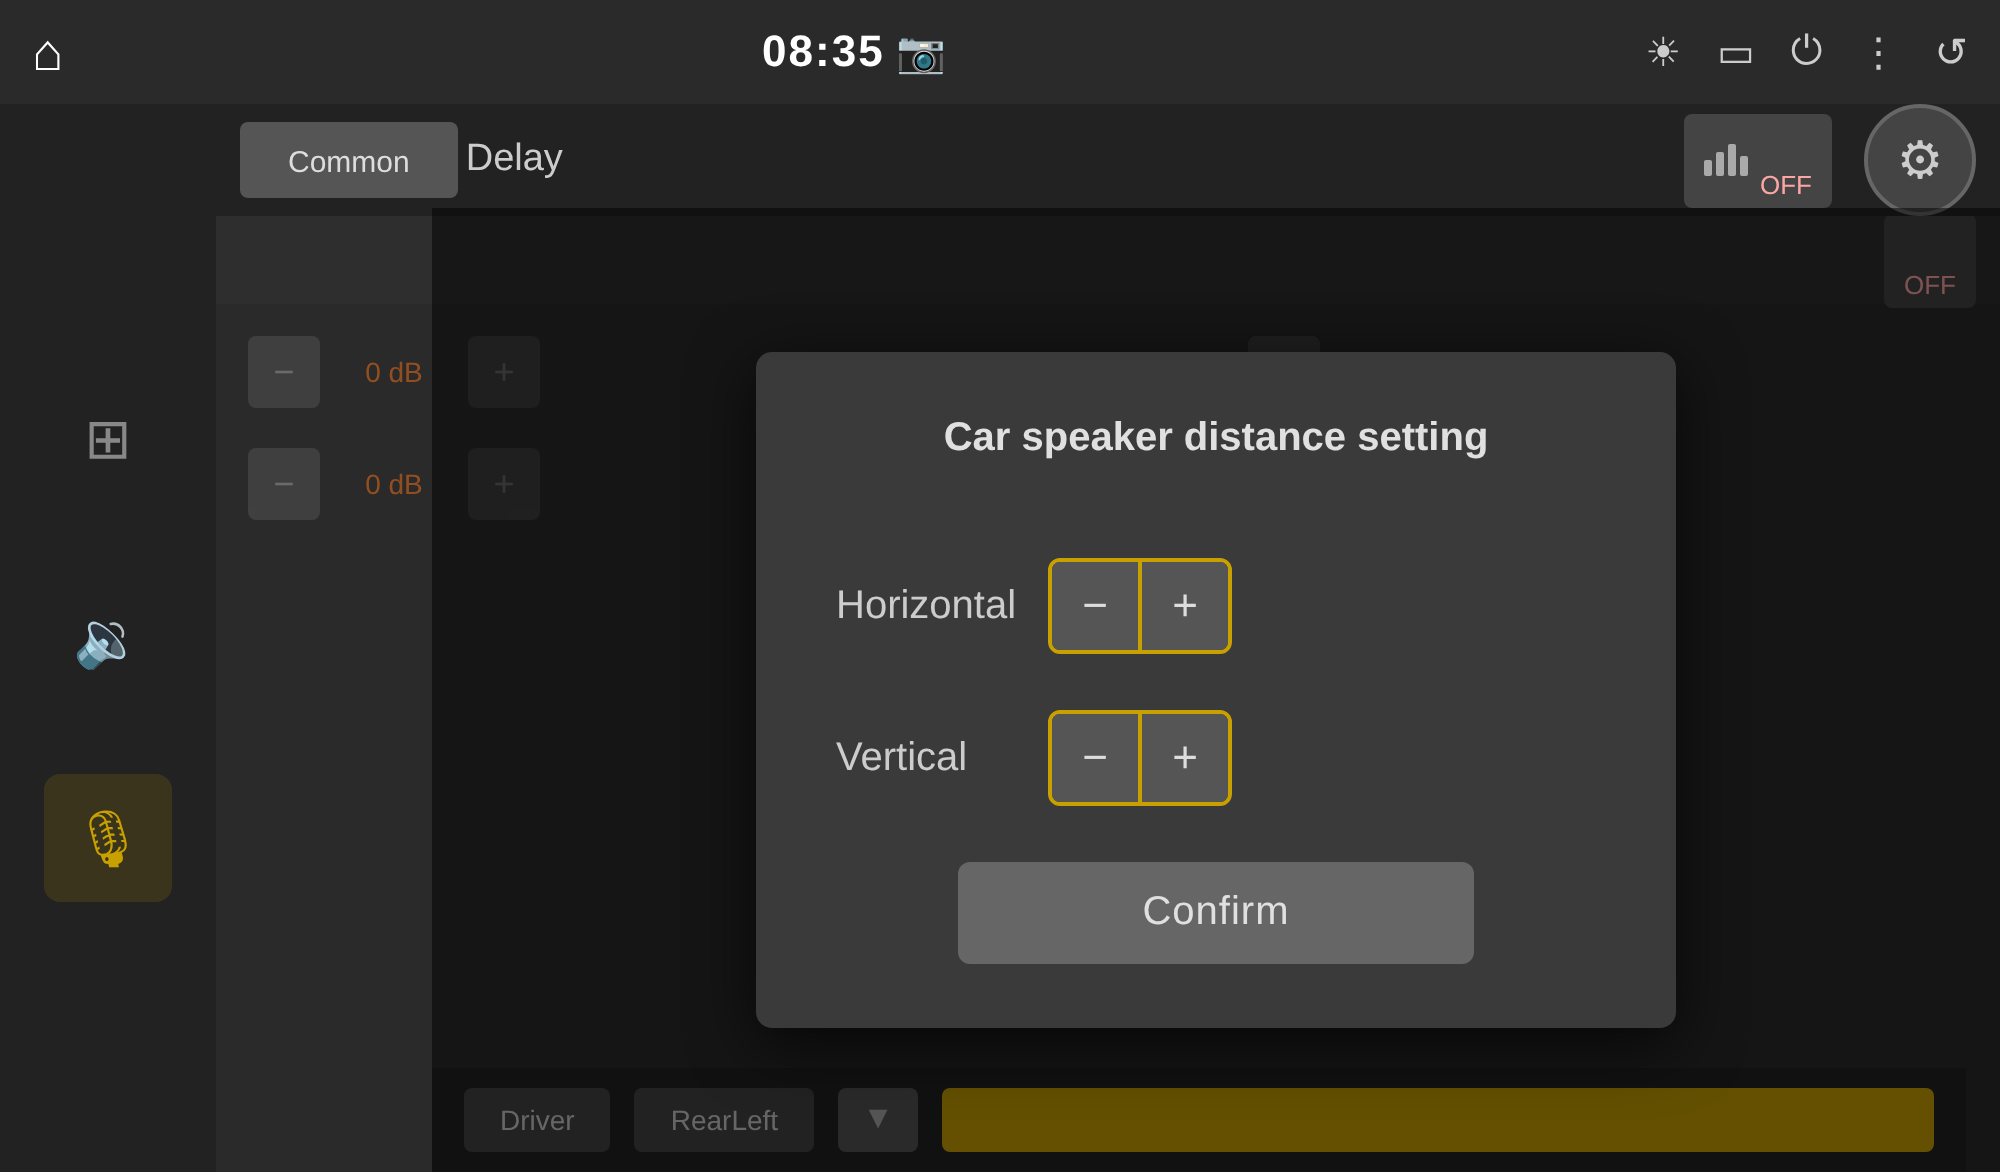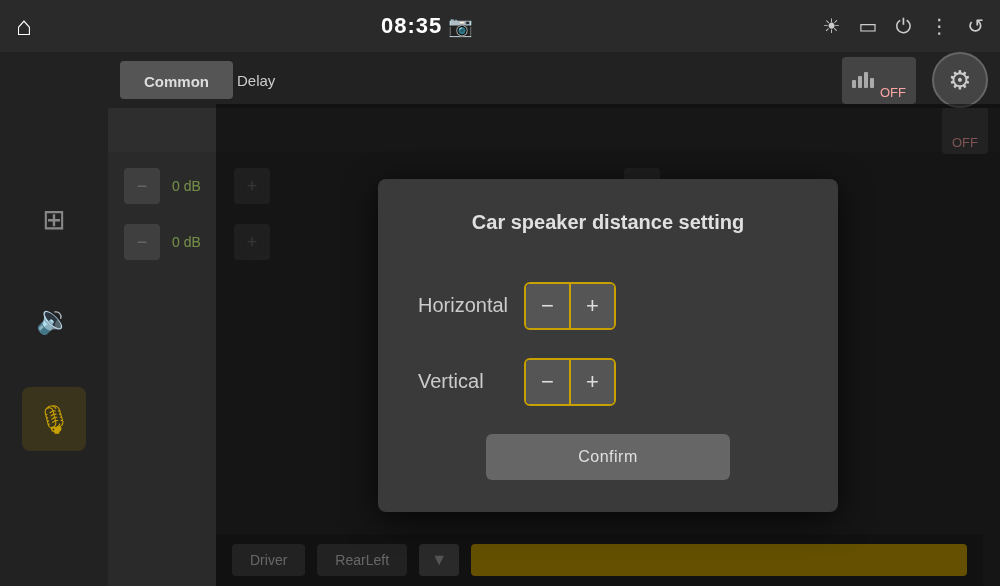--- a/index.html
+++ b/index.html
@@ -97,34 +97,34 @@
       gap: 4px;
       position: relative;
     }
     .tab-btn {
       height: 38px;
       padding: 12px 24px;
       border-radius: 4px;
       border: none;
       cursor: pointer;
       font-size: 15px;
-      font-weight: 700;
+      font-weight: 400;
     }
     .tab-common {
       background: #555;
       color: #ddd;
     }
     .tab-specialty {
       background: #c8a000;
       color: #fff;
     }
     .tab-delay {
       background: transparent;
       color: #ccc;
-      font-size: 15px;
+      font-size: 19px;
     }
     .delay-toggle-area {
       margin-left: auto;
       display: flex;
       align-items: center;
       gap: 8px;
     }
     .toggle-btn {
       display: flex;
       align-items: center;
@@ -281,21 +281,21 @@
       align-items: center;
       justify-content: center;
     }
     .dialog-confirm-btn {
       display: block;
       margin: 8px auto 0;
       background: #666;
       color: #e0e0e0;
       border: none;
       border-radius: 6px;
-      font-size: 16px;
+      font-size: 20px;
       font-weight: 500;
       padding: 14px 92px;
       cursor: pointer;
       letter-spacing: 0.5px;
     }
 
     
     .bg-content {
       position: absolute;
       top: 100px;
@@ -316,21 +316,21 @@
       width: 36px;
       height: 36px;
       background: #555;
       border-radius: 4px;
       display: flex;
       align-items: center;
       justify-content: center;
       color: #aaa;
       font-size: 18px;
     }
-    .bg-db { color: #bef264; font-size: 14px; min-width: 50px; text-align: left; }
+    .bg-db { color: #f97316; font-size: 14px; min-width: 50px; text-align: center; }
     .bg-plus {
       width: 36px;
       height: 36px;
       background: #555;
       border-radius: 4px;
       display: flex;
       align-items: center;
       justify-content: center;
       color: #aaa;
       font-size: 18px;

